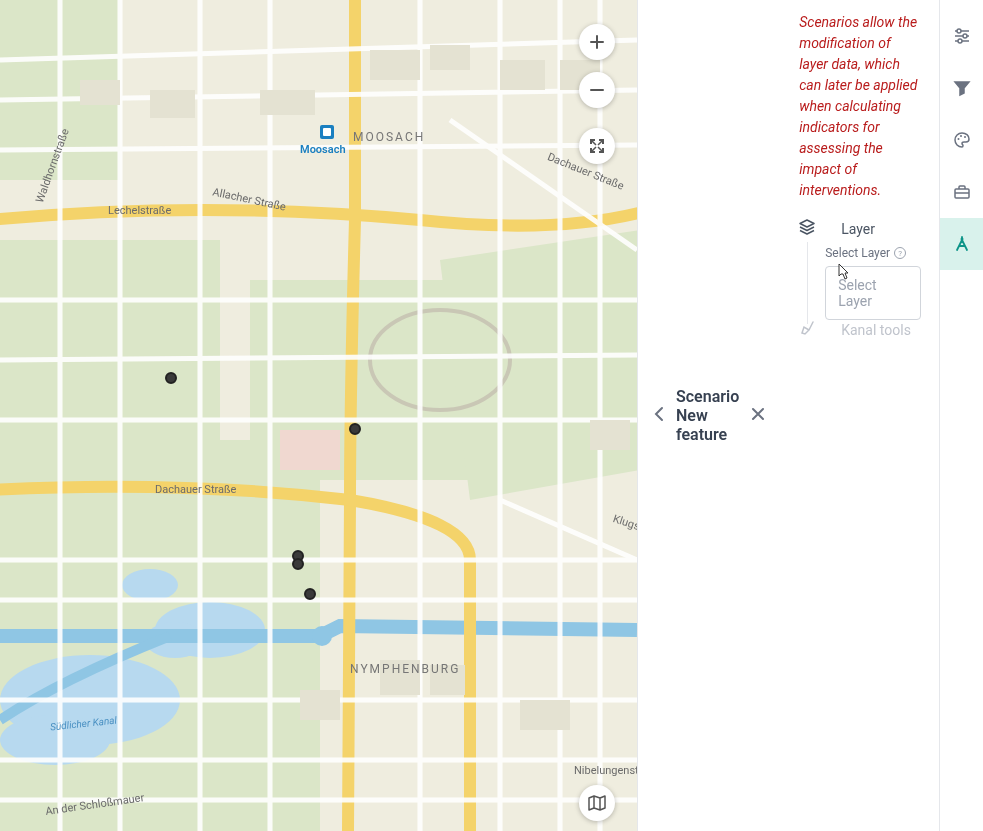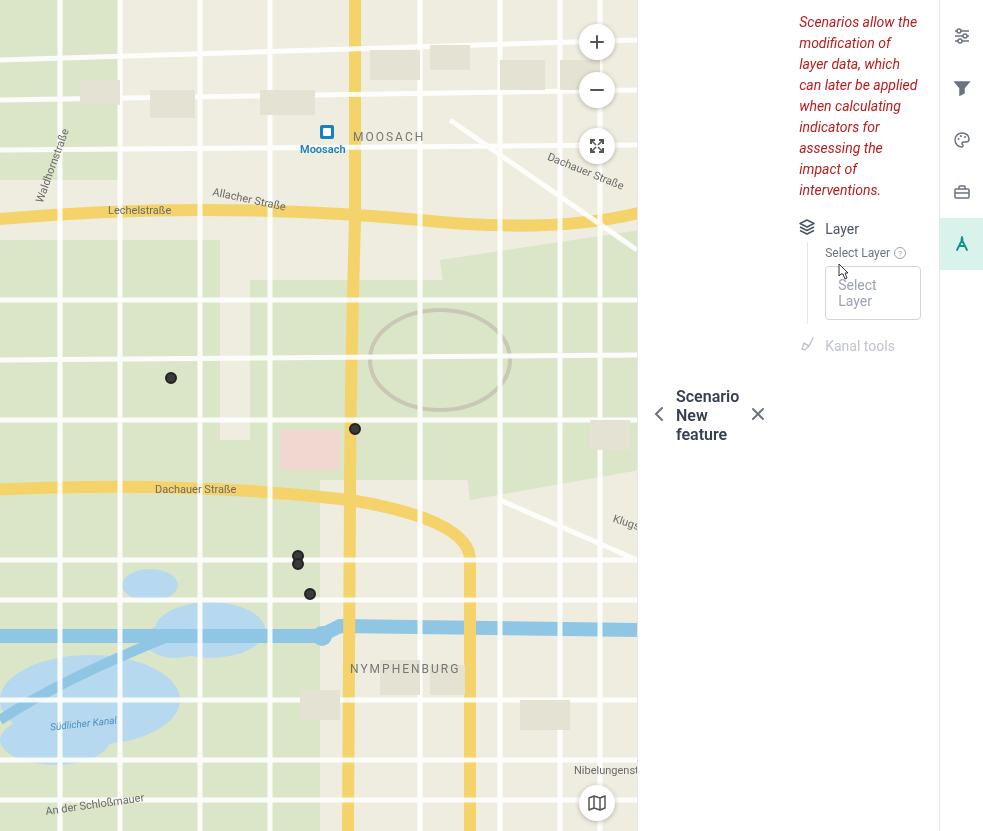--- a/index.html
+++ b/index.html
@@ -25,23 +25,23 @@
   .basemap { bottom: 10px; right: 22px; }
 
   
   .panel { width: 302px; border-left: 1px solid #e5e7eb; background: #fff; display: flex; flex-direction: row; }
   .panel-header { display: flex; align-items: center; padding: 14px 16px; gap: 12px; }
   .panel-header .back { color: #6b7280; cursor: pointer; }
   .panel-title { flex: 1; font-size: 16px; font-weight: 600; color: #374151; }
   .panel-header .close { color: #6b7280; cursor: pointer; font-size: 16px; }
   .panel-body { padding: 12px 18px; }
   .panel-desc { font-style: italic; color: #b91c1c; font-size: 14px; line-height: 1.5; margin-bottom: 18px; }
-  .section-row { display: flex; align-items: center; gap: 10px; color: #4b5563; font-size: 14px; margin-bottom: 8px; }
+  .section-row { display: flex; align-items: center; gap: 26px; color: #4b5563; font-size: 14px; margin-bottom: 8px; }
   .section-row .icon { width: 16px; color: #6b7280; }
-  .sub { padding-left: 26px; margin-bottom: 16px; position: relative; }
+  .sub { padding-left: 26px; position: relative; }
   .sub::before { content:""; position:absolute; left:8px; top:-4px; bottom:-4px; width:1px; background:#e5e7eb; }
   .sub-label { font-size: 12px; color: #6b7280; display: flex; align-items: center; gap: 4px; margin-bottom: 6px; }
   .help-dot { width: 12px; height: 12px; border: 1px solid #9ca3af; border-radius: 50%; font-size: 8px; display: inline-flex; align-items: center; justify-content: center; color: #9ca3af; }
   .select-input { width: 100%; border: 1px solid #d1d5db; border-radius: 4px; padding: 10px 12px; font-size: 14px; color: #9ca3af; background: #fff; cursor: pointer; }
   .section-row.disabled { color: #c0c4cc; }
 
   
   .toolbar { width: 44px; background: #fff; border-left: 1px solid #e5e7eb; display: flex; flex-direction: column; align-items: center; padding-top: 10px; gap: 0; }
   .tool { width: 44px; height: 52px; display: flex; align-items: center; justify-content: center; color: #6b7280; cursor: pointer; }
   .tool.active { background: #d9f2ec; color: #0d9488; }

